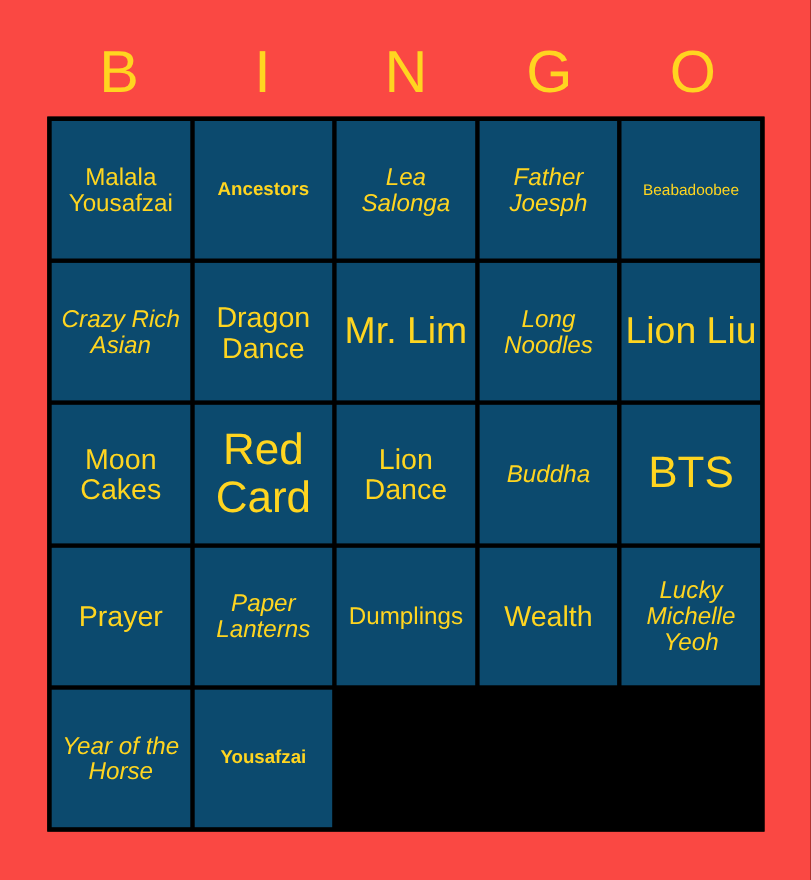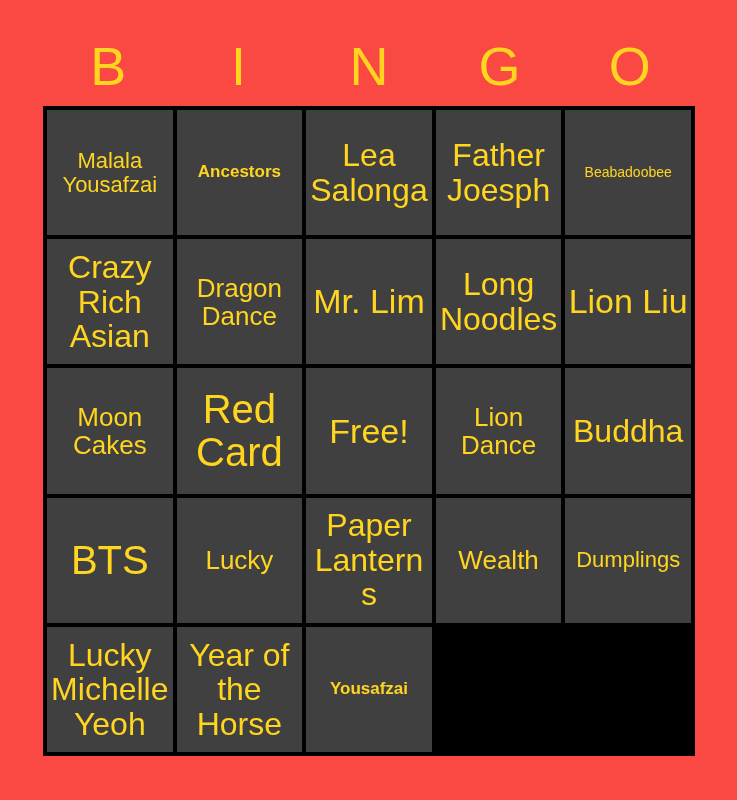--- a/index.html
+++ b/index.html
@@ -55,21 +55,21 @@
     background: #000000;
     border: 4px solid #000000;
     box-sizing: border-box;
     display: grid;
     grid-template-columns: repeat(5, 1fr);
     grid-template-rows: repeat(5, 1fr);
     gap: 4px;
   }
 
   .cell {
-    background: #404040;
+    background: #0c4a6e;
     display: flex;
     align-items: center;
     justify-content: center;
     text-align: center;
     color: #ffd520;
     overflow: hidden;
     padding: 2px 3px;
     box-sizing: border-box;
   }
 
@@ -78,21 +78,21 @@
     width: 100%;
     line-height: 1.08;
     word-break: break-word;
     hyphens: none;
   }
 
   
   .fs-xxl .cell-text { font-size: 40px; }
   .fs-xl  .cell-text { font-size: 34px; }
   .fs-lg  .cell-text { font-size: 26px; }
-  .fs-md  .cell-text { font-size: 32px; }
+  .fs-md  .cell-text { font-size: 22px; font-style: italic; }
   .fs-sm  .cell-text { font-size: 22px; }
   .fs-xs  .cell-text { font-size: 17px; font-weight: bold; }
   .fs-xxs .cell-text { font-size: 14px; }
 </style>
 </head>
 <body>
 
 <div class="card">
 
   <div class="header">
@@ -136,45 +136,42 @@
     <div class="cell fs-xl">
         <span class="cell-text">Lion Liu</span>
       </div>
 
     <div class="cell fs-lg">
         <span class="cell-text">Moon Cakes</span>
       </div>
     <div class="cell fs-xxl">
         <span class="cell-text">Red Card</span>
       </div>
-    <div class="cell fs-xl">
-        <span class="cell-text">Free!</span>
-      </div>
     <div class="cell fs-lg">
         <span class="cell-text">Lion Dance</span>
       </div>
 
     <div class="cell fs-md">
         <span class="cell-text">Buddha</span>
       </div>
     <div class="cell fs-xxl">
         <span class="cell-text">BTS</span>
       </div>
     <div class="cell fs-lg">
-        <span class="cell-text">Lucky</span>
+        <span class="cell-text">Prayer</span>
       </div>
     <div class="cell fs-md">
         <span class="cell-text">Paper Lanterns</span>
       </div>
+    <div class="cell fs-sm">
+        <span class="cell-text">Dumplings</span>
+      </div>
+
     <div class="cell fs-lg">
         <span class="cell-text">Wealth</span>
-      </div>
-
-    <div class="cell fs-sm">
-        <span class="cell-text">Dumplings</span>
       </div>
     <div class="cell fs-md">
         <span class="cell-text">Lucky Michelle Yeoh</span>
       </div>
     <div class="cell fs-md">
         <span class="cell-text">Year of the Horse</span>
       </div>
     <div class="cell fs-xs">
         <span class="cell-text">Yousafzai</span>
       </div>

